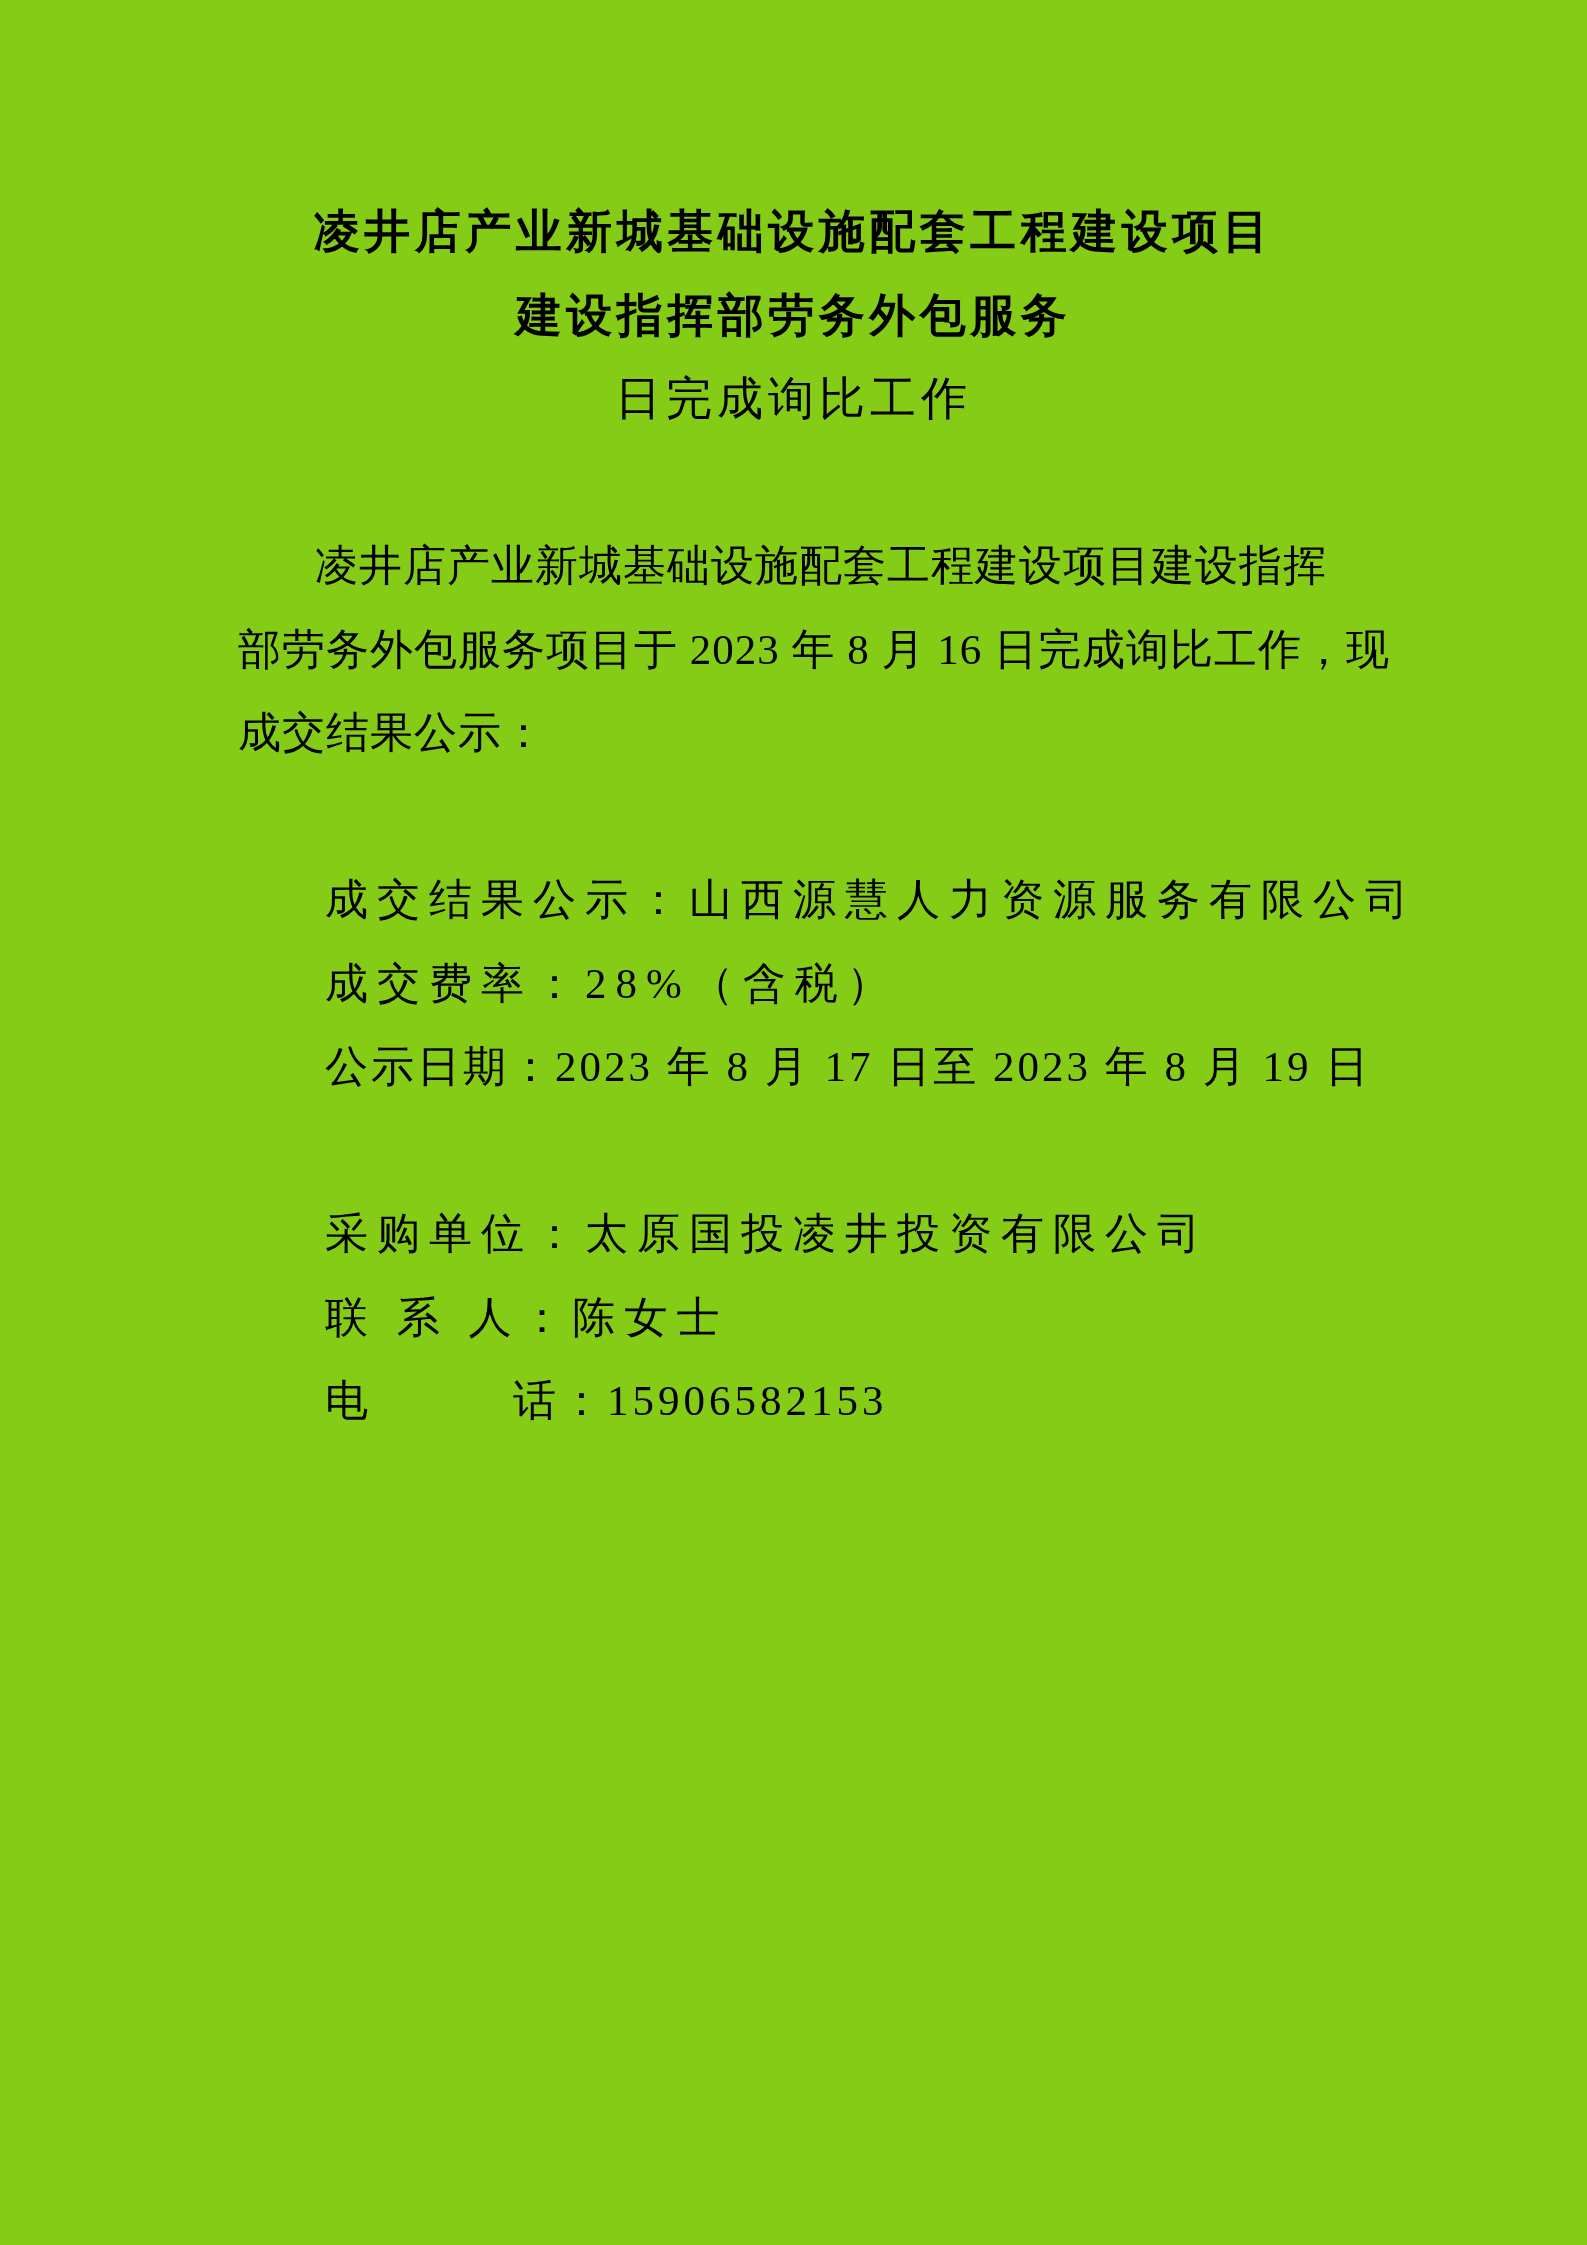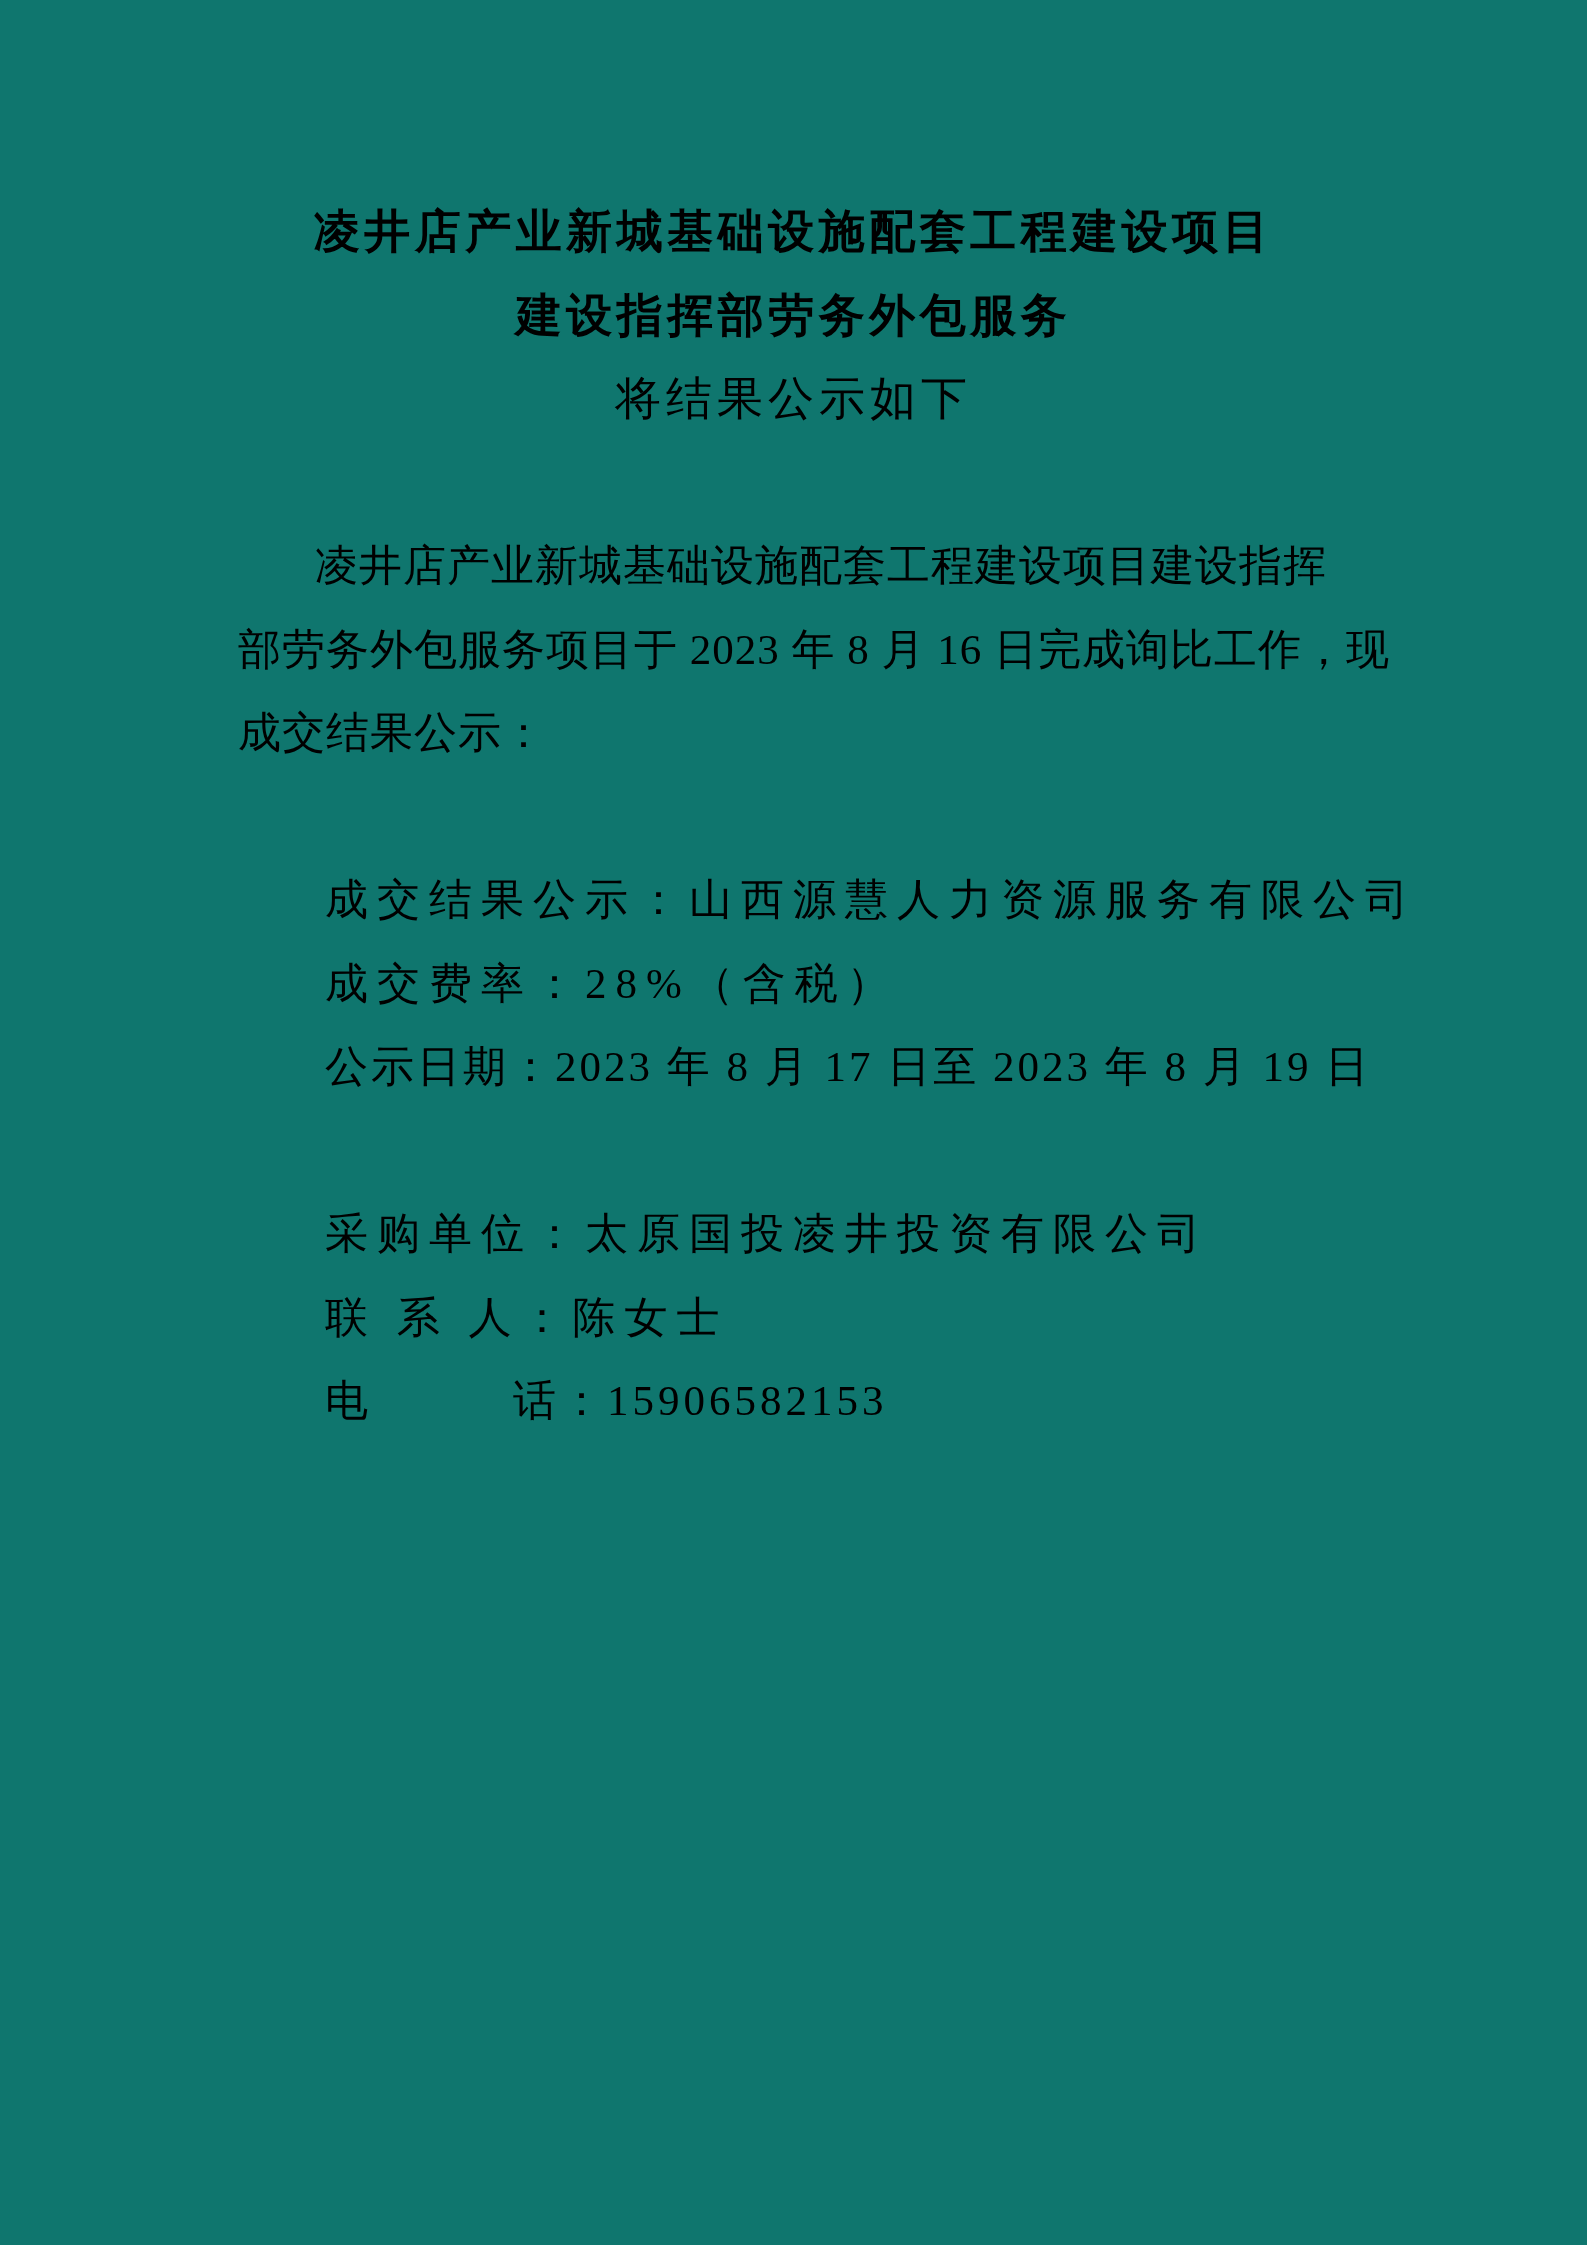--- a/index.html
+++ b/index.html
@@ -6,21 +6,21 @@
   html, body {
     margin: 0;
     padding: 0;
     background: #e8e8e8;
   }
   .page {
     position: relative;
     width: 1587px;
     height: 2245px;
     margin: 0 auto;
-    background: #0f766e;
+    background: #84cc16;
     color: #000000;
     font-family: "Liberation Serif", "DejaVu Serif", serif;
     overflow: hidden;
   }
   .doc {
     padding: 190px 238px 0 238px;
   }
   .line {
     line-height: 83.5px;
     white-space: pre;      
@@ -64,21 +64,21 @@
 </head>
 <body>
 
 <div class="page">
   <div class="doc">
 
     <div class="line title-line">凌井店产业新城基础设施配套工程建设项目</div>
 
     <div class="line title-line">建设指挥部劳务外包服务</div>
 
-    <div class="line title-line subtitle-line">将结果公示如下</div>
+    <div class="line title-line subtitle-line">日完成询比工作</div>
 
     <div class="blank-line"></div>
 
     <div class="line para-line para-first">凌井店产业新城基础设施配套工程建设项目建设指挥</div>
 
     <div class="line para-line">部劳务外包服务项目于 2023 年 8 月 16 日完成询比工作，现</div>
 
     <div class="line para-line">成交结果公示：</div>
 
     <div class="blank-line"></div>

